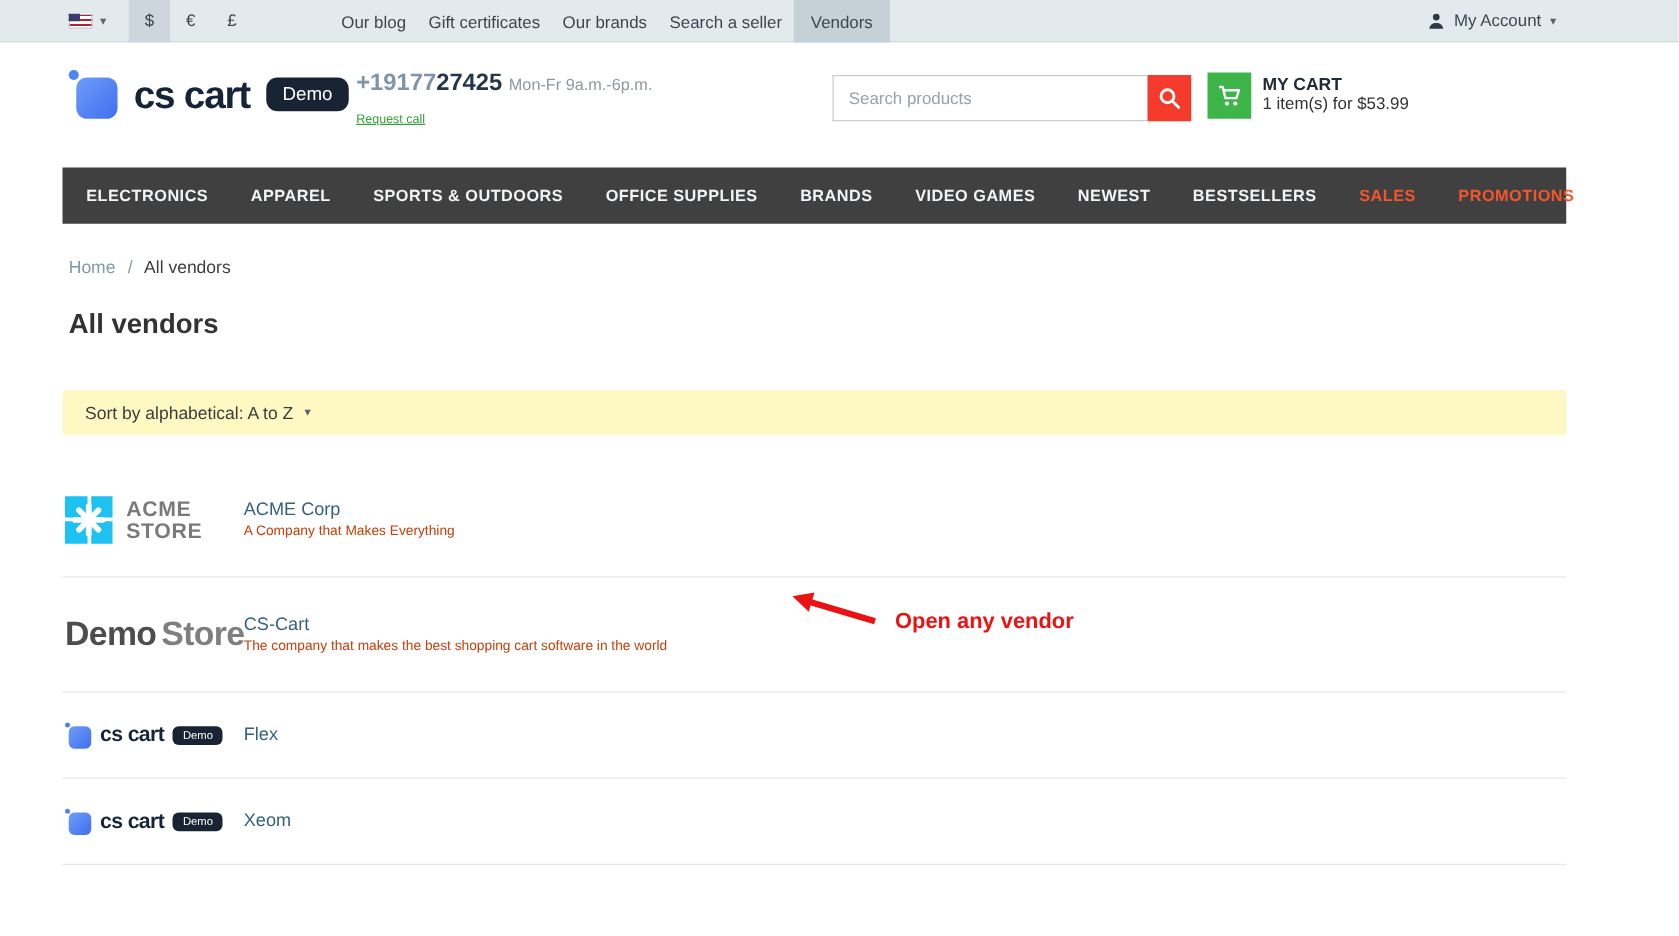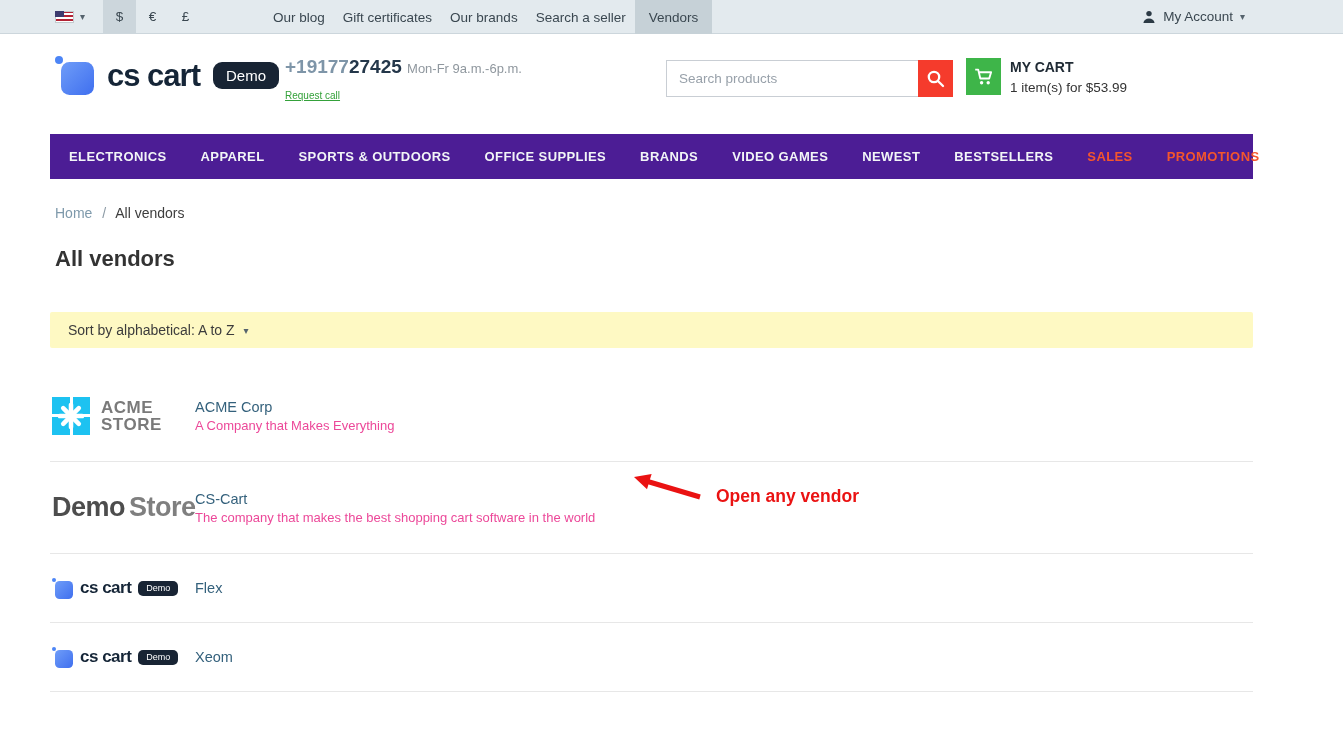--- a/index.html
+++ b/index.html
@@ -37,44 +37,44 @@
   .phone-main { color:#24374a; }
   .phone-hours { font-size:13px; color:#8f979e; font-weight:normal; }
   .request-call { display:inline-block; margin-top:12px; font-size:10px; color:#34a13a; text-decoration:underline; cursor:pointer; }
   .search-block { position:absolute; left:616px; top:26px; display:flex; }
   .search-input { width:252px; height:37px; border:1px solid #c9ced4; border-right:none; padding:0 12px; font-size:13.5px; color:#333; outline:none; font-family:"Liberation Sans",sans-serif; }
   .search-input::placeholder { color:#98a1aa; }
   .search-btn { width:35px; height:37px; background:#f53b2c; border:none; display:flex; align-items:center; justify-content:center; cursor:pointer; }
   .cart-block { position:absolute; left:916px; top:24px; display:flex; gap:9px; cursor:pointer; }
   .cart-btn { width:35px; height:37px; background:#3eb549; display:flex; align-items:center; justify-content:center; flex:none; }
   .cart-title { font-size:14px; font-weight:bold; color:#202b35; margin-top:1px; }
-  .cart-summary { font-size:13.5px; color:#333; margin-top:5px;text-align:right; }
-
-  
-  .nav { width:1203px; margin-left:50px; height:45px; background:#4c1d95; display:flex; align-items:center; padding-left:2px; }
+  .cart-summary { font-size:13.5px; color:#333; margin-top:0;text-align:right; }
+
+  
+  .nav { width:1203px; margin-left:50px; height:45px; background:#404040; display:flex; align-items:center; padding-left:2px; }
   .nav-item { color:#f2f5f7; font-size:13px; font-weight:bold; letter-spacing:.4px; padding:0 17px; line-height:45px; cursor:pointer; white-space:nowrap; }
   .nav-item.hl { color:#f4562c; }
 
   
   .main { width:1203px; margin-left:50px; position:relative; }
   .breadcrumb { margin-top:26px; padding-left:5px; font-size:14px; }
   .bc-home { color:#7e99ab; cursor:pointer; }
   .bc-sep { color:#8c9aa5; margin:0 6px; }
   .bc-current { color:#3d3d3d; }
   .page-title { margin-top:25px; padding-left:5px; font-size:22px; font-weight:bold; color:#333; }
   .sortbar { margin-top:40px; height:36px; background:#fef9c3; border-radius:2px; display:flex; align-items:center; padding-left:18px; font-size:14px; color:#3c3c3c; cursor:pointer; }
   .sortbar .caret { margin-left:9px; }
 
   .vendor-list { margin-top:22px; }
   .vendor-row { display:flex; align-items:center; border-bottom:1px solid #e7e7e7; cursor:pointer; }
   .vendor-row.tall { min-height:92px; }
   .vendor-row.short { min-height:69px; }
   .logo-col { width:145px; flex:none; padding-left:2px; }
   .v-name { font-size:14.5px; color:#34617c; }
-  .v-desc { font-size:13px; color:#ec4899; margin-top:3px; }
+  .v-desc { font-size:11px; color:#c2410c; margin-top:3px; }
 
   
   .acme-logo { display:flex; align-items:center; gap:11px; }
   .acme-mark { position:relative; width:38px; height:38px; display:grid; grid-template-columns:1fr 1fr; grid-template-rows:1fr 1fr; gap:3px; flex:none; }
   .acme-mark .c { background:#1dc2f1; }
   .acme-star { position:absolute; inset:0; display:flex; align-items:center; justify-content:center; }
   .acme-text { font-size:17px; font-weight:bold; color:#7a7a7a; line-height:17px; letter-spacing:.5px; }
 
   
   .demostore { font-size:27px; font-weight:bold; letter-spacing:-.5px; }

